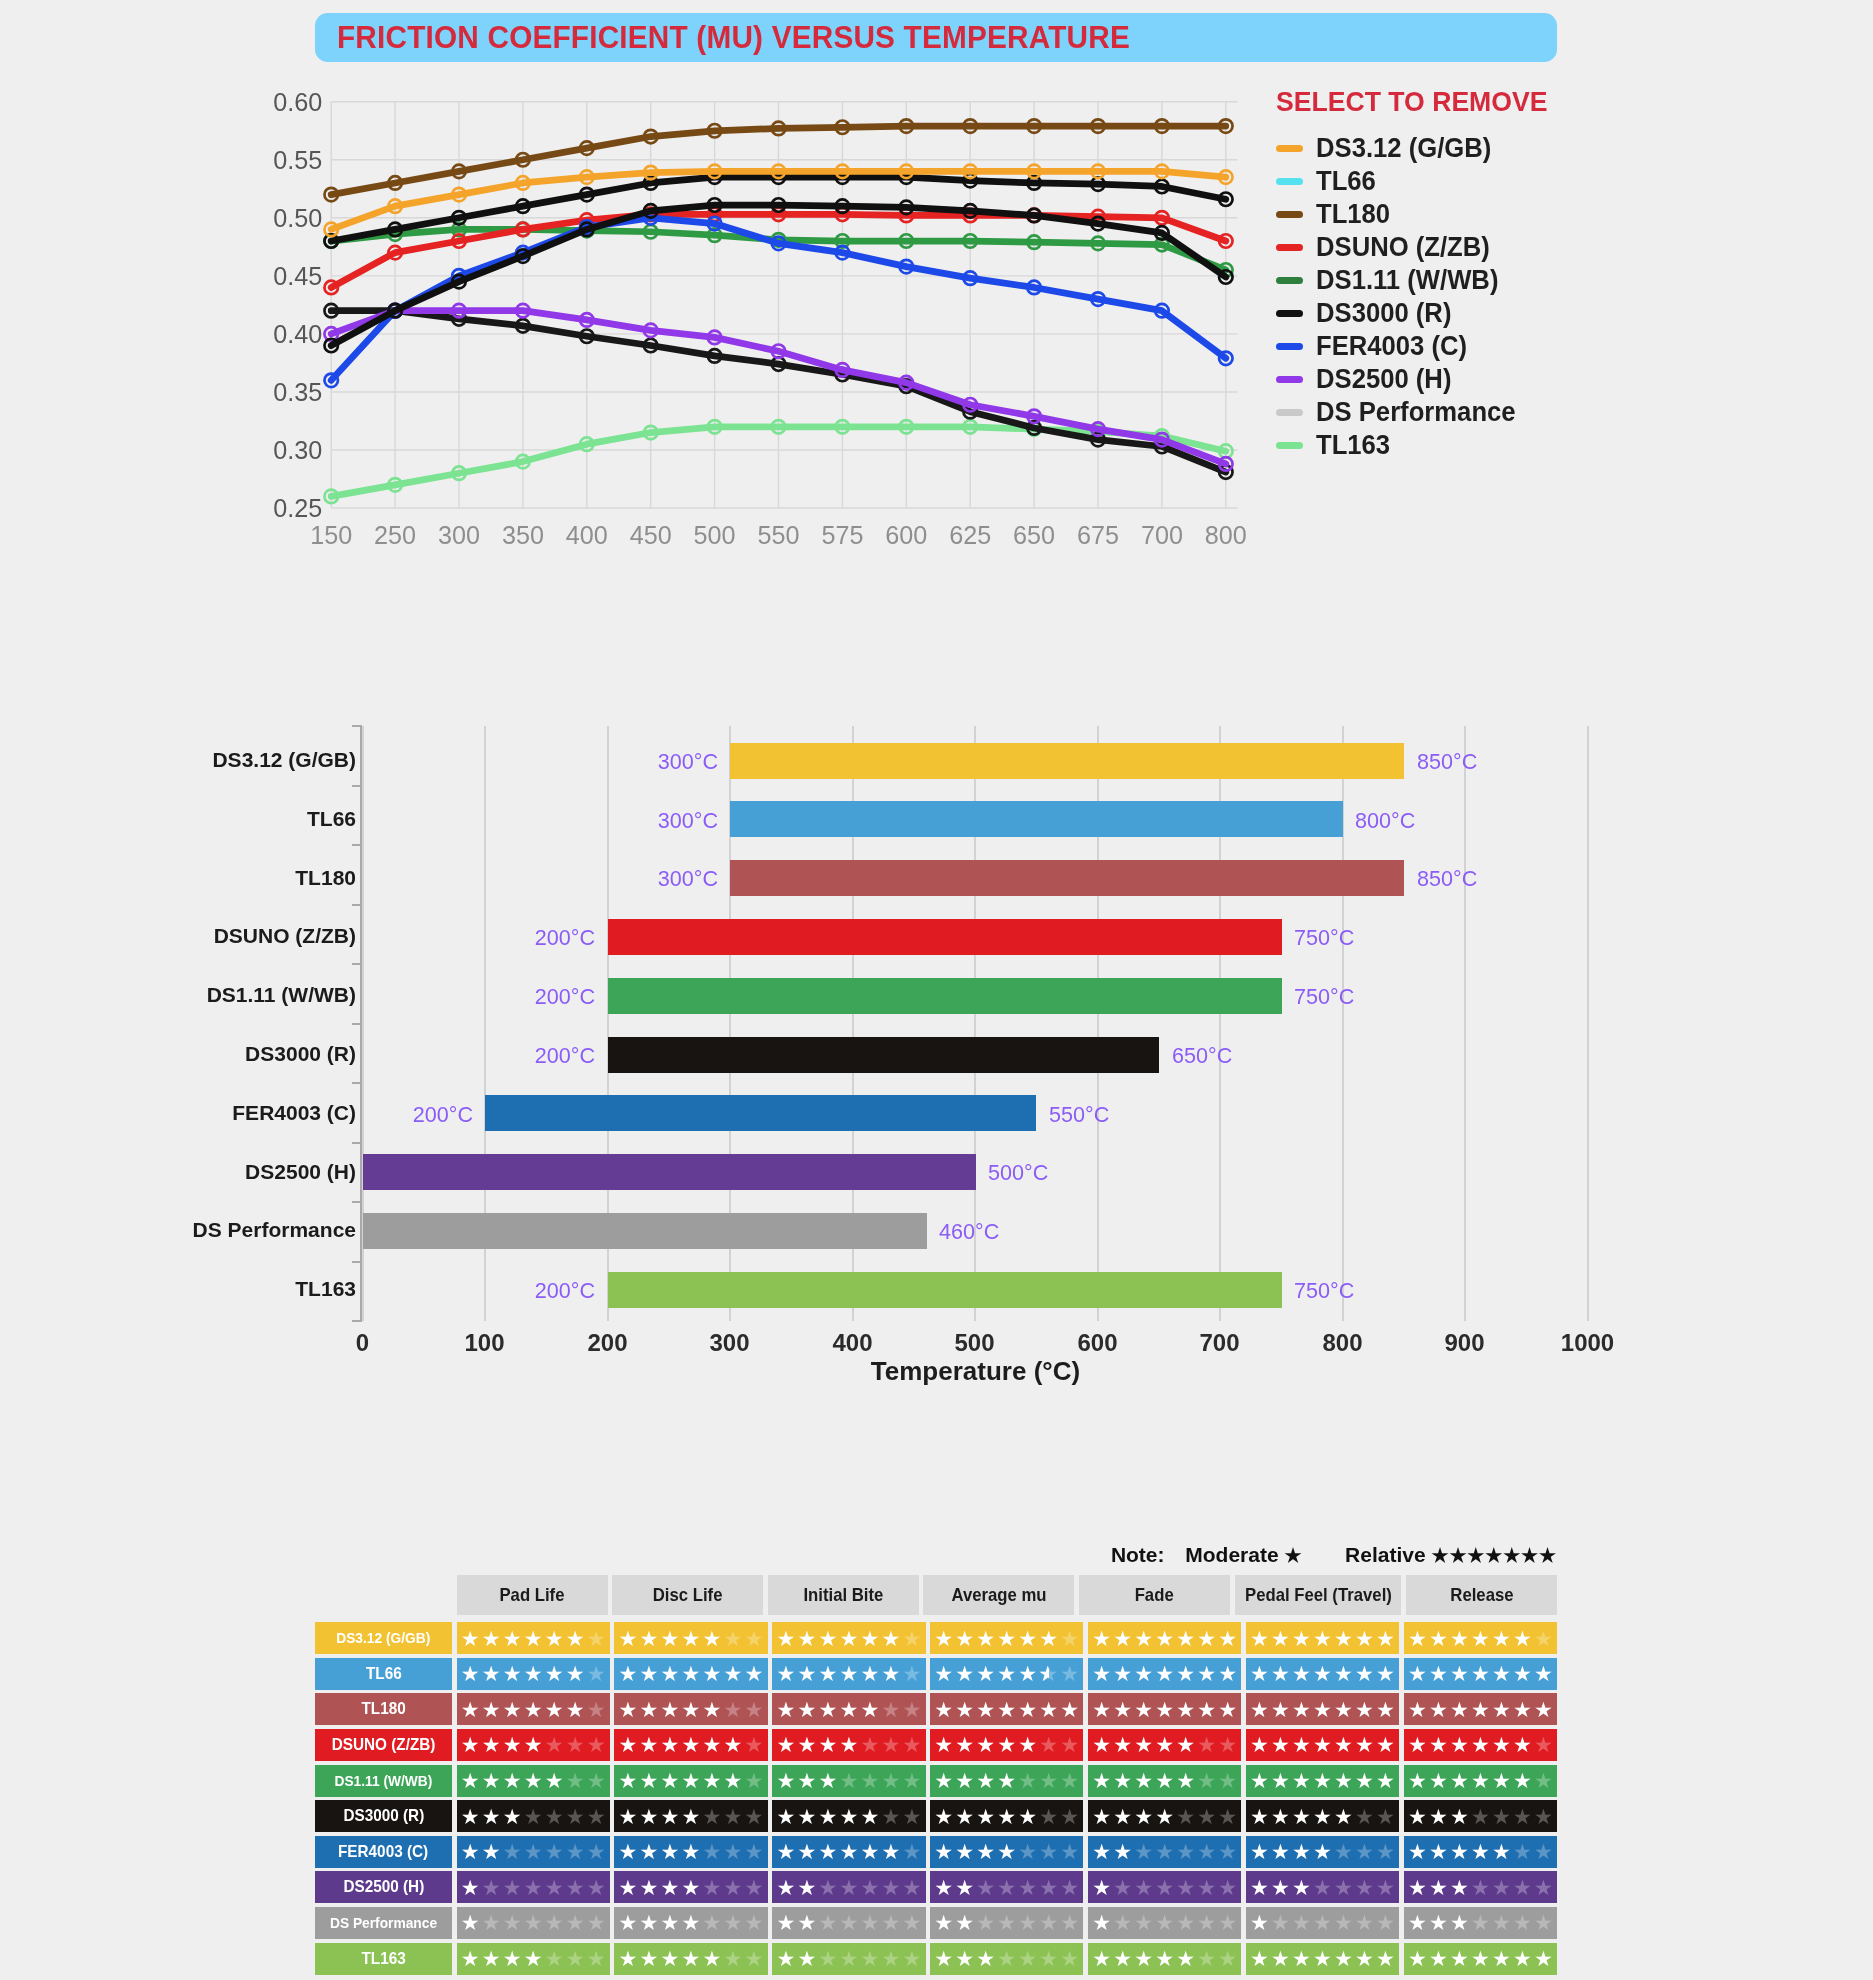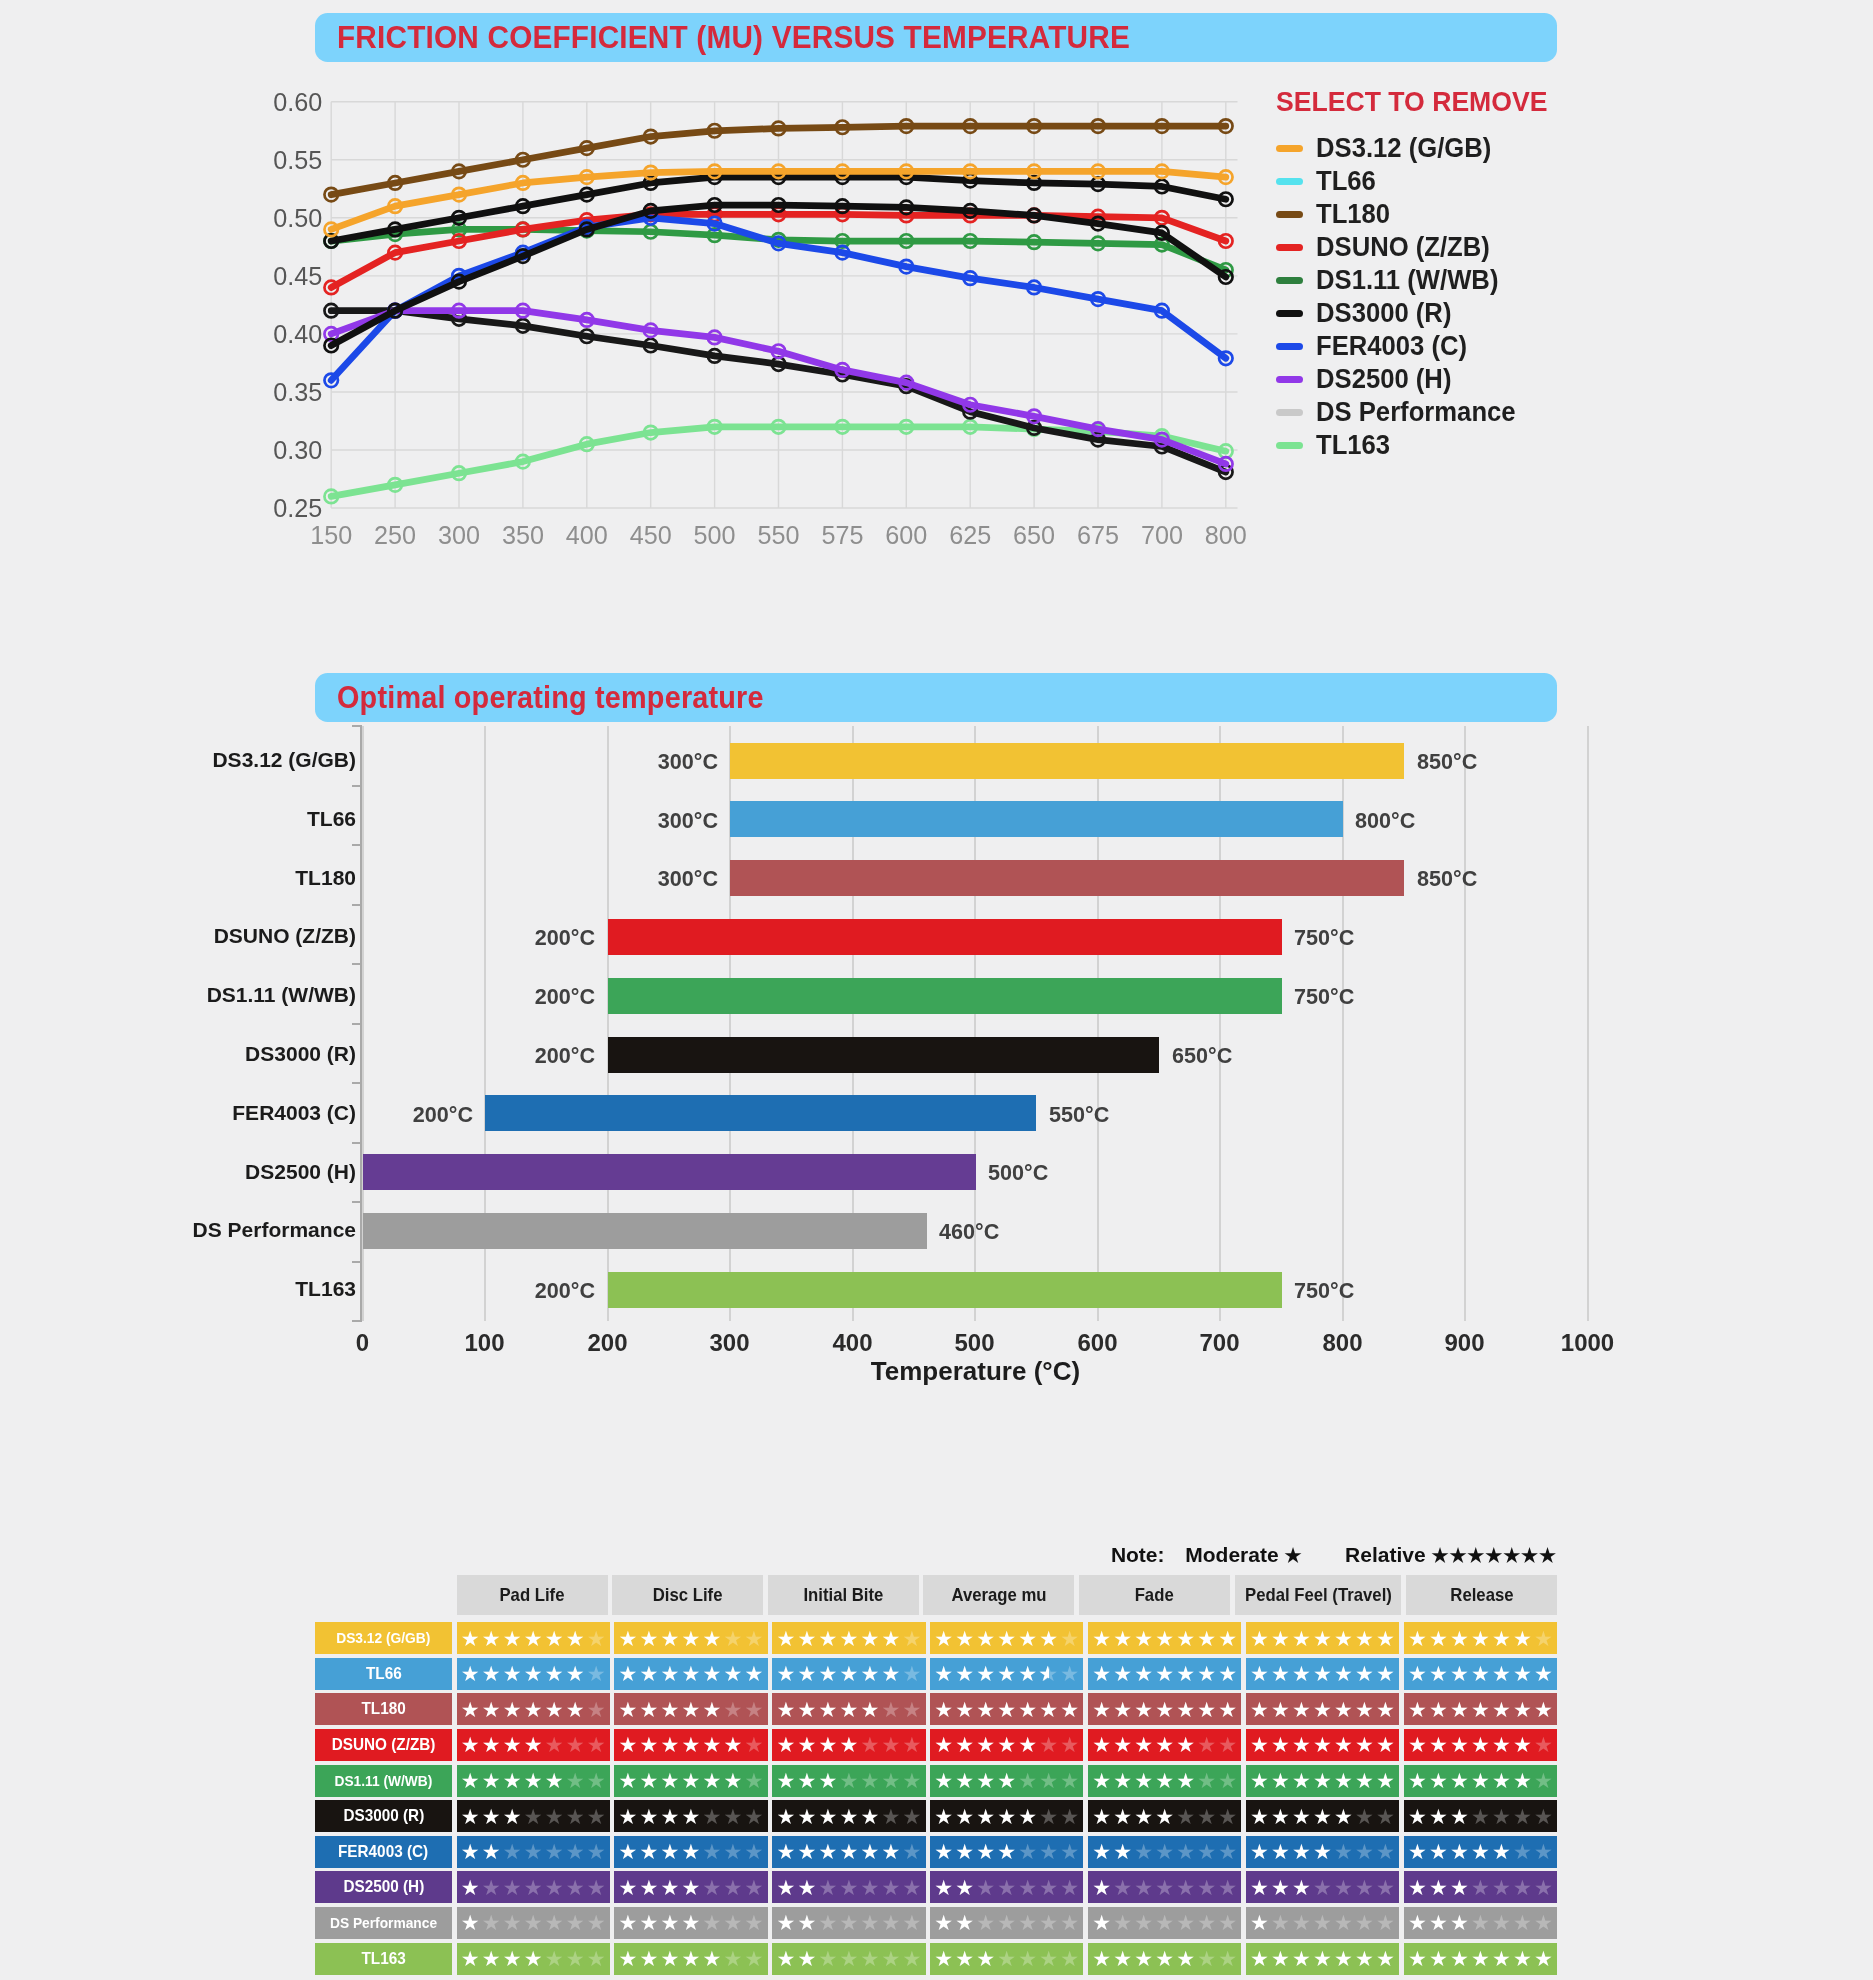--- a/index.html
+++ b/index.html
@@ -24,21 +24,21 @@
   .legend-item{display:flex;align-items:center;height:33px;cursor:pointer;}
   .legend-swatch{display:inline-block;width:27px;height:7.2px;border-radius:3.6px;margin-right:12.6px;flex:0 0 auto;}
   .legend-label{font-size:27px;color:#1f1f1f;font-weight:600;white-space:nowrap;
         transform:scaleX(0.95);transform-origin:left center;}
 
   .bar-grid{position:absolute;width:1.8px;background:#d2d2d2;}
   .bar-axis{position:absolute;width:1.8px;background:#a9a9a9;}
   .bar-axis-tick{position:absolute;height:1.8px;width:10px;background:#a9a9a9;}
   .bar-row-label{position:absolute;text-align:right;font-weight:bold;font-size:21px;color:#1b1b1b;white-space:nowrap;}
   .bar-rect{position:absolute;height:36px;}
-  .bar-vlabel{position:absolute;font-weight:bold;font-size:21.6px;color:#404040;white-space:nowrap;}
+  .bar-vlabel{position:absolute;font-weight:normal;font-size:21.6px;color:#8b5cf6;white-space:nowrap;}
   .bar-xtick{position:absolute;width:81px;margin-left:-41px;text-align:center;font-weight:bold;
         font-size:24px;color:#2b2b2b;}
   #bar-xtitle{position:absolute;left:363px;width:1225px;top:1356px;text-align:center;
         font-weight:bold;font-size:26px;color:#1d1d1d;}
 
   #perf-note{position:absolute;left:315px;top:1543px;width:1242px;text-align:right;font-size:21px;
         color:#111;font-weight:bold;}
   #perf-note .nstars{font-size:19px;letter-spacing:0.9px;}
   #perf-note .sp{display:inline-block;width:31px;}
   #perf-note .sp2{display:inline-block;width:9px;}
@@ -317,23 +317,20 @@
           <span class="legend-swatch" style="background: rgb(201, 201, 201);"></span>
           <span class="legend-label">DS Performance</span>
         </div>
         <div class="legend-item">
           <span class="legend-swatch" style="background: rgb(124, 227, 146);"></span>
           <span class="legend-label">TL163</span>
         </div>
       </div>
   </div>
 
-  <div class="titlebar" id="tb2">
-    <span class="ttext">Optimal operating temperature</span>
-  </div>
 
   <div id="bar-chart">
       <div class="bar-grid" style="left: 362px; top: 726px; height: 595px;"></div>
       <div class="bar-xtick" style="left: 363px; top: 1329px;">0</div>
       <div class="bar-grid" style="left: 484px; top: 726px; height: 595px;"></div>
       <div class="bar-xtick" style="left: 485px; top: 1329px;">100</div>
       <div class="bar-grid" style="left: 607px; top: 726px; height: 595px;"></div>
       <div class="bar-xtick" style="left: 608px; top: 1329px;">200</div>
       <div class="bar-grid" style="left: 729px; top: 726px; height: 595px;"></div>
       <div class="bar-xtick" style="left: 730px; top: 1329px;">300</div>

